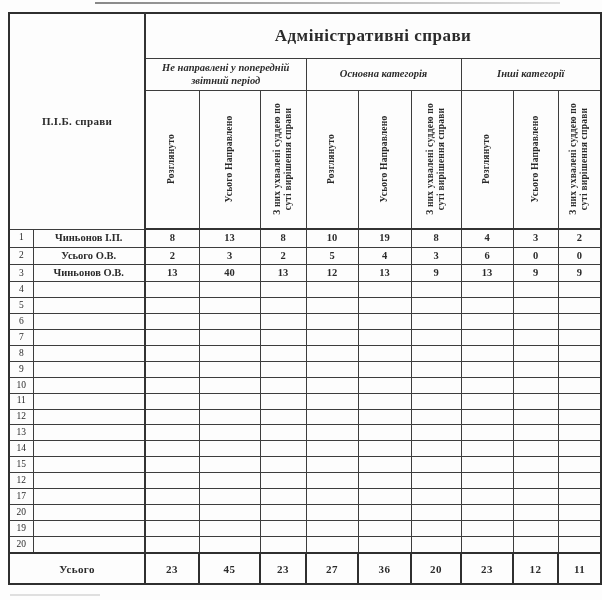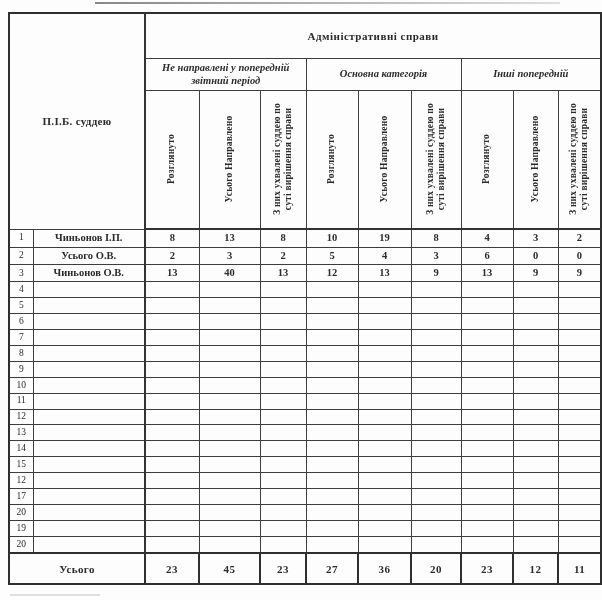--- a/index.html
+++ b/index.html
@@ -31,21 +31,21 @@
   th, td {
     border: 1px solid #3d3d3d;
     padding: 0;
     text-align: center; vertical-align: middle;
     color: #2b2b2b;
     overflow: hidden;
   }
   
   th.pib { font-size: 11px; font-weight: bold; border-right: 2px solid #333; letter-spacing: .3px; }
   tr.trow { height: 45px; }
-  th.title { font-size: 11px; font-weight: bold; letter-spacing: .5px; }
+  th.title { font-size: 17px; font-weight: bold; letter-spacing: .5px; }
   tr.grow { height: 32px; font-style: italic; }
   th.grp { font-size: 10.5px; font-weight: bold; line-height: 1.25; padding: 0 8px; }
   tr.vrow { height: 139px; }
   tr.vrow th { position: relative; border-bottom: 2px solid #333; }
   .vtext {
     position: absolute; top: 50%; left: 50%;
     width: 128px;
     transform: translate(-50%, -50%) rotate(-90deg);
     font-size: 9.5px; font-weight: bold; line-height: 1.2;
     text-align: center; letter-spacing: .2px;
@@ -74,27 +74,27 @@
         <col style="width:46px">
       <col style="width:52px">
         <col style="width:53px">
         <col style="width:50px">
       <col style="width:52px">
         <col style="width:45px">
         <col style="width:43px">
     </colgroup>
     <thead>
       <tr class="trow">
-        <th class="pib" colspan="2" rowspan="3">П.І.Б. суддею</th>
+        <th class="pib" colspan="2" rowspan="3">П.І.Б. справи</th>
         <th class="title" colspan="9">Адміністративні справи</th>
       </tr>
       <tr class="grow">
         <th class="grp" colspan="3">Не направлені у попередній звітний період</th>
         <th class="grp" colspan="3">Основна категорія</th>
-        <th class="grp" colspan="3">Інші попередній</th>
+        <th class="grp" colspan="3">Інші категорії</th>
       </tr>
       <tr class="vrow">
         <th>
             <span class="vtext">Розглянуто</span>
           </th>
         <th>
             <span class="vtext">Усього Направлено</span>
           </th>
         <th>
             <span class="vtext">З них ухвалені суддею по суті вирішення справи</span>

